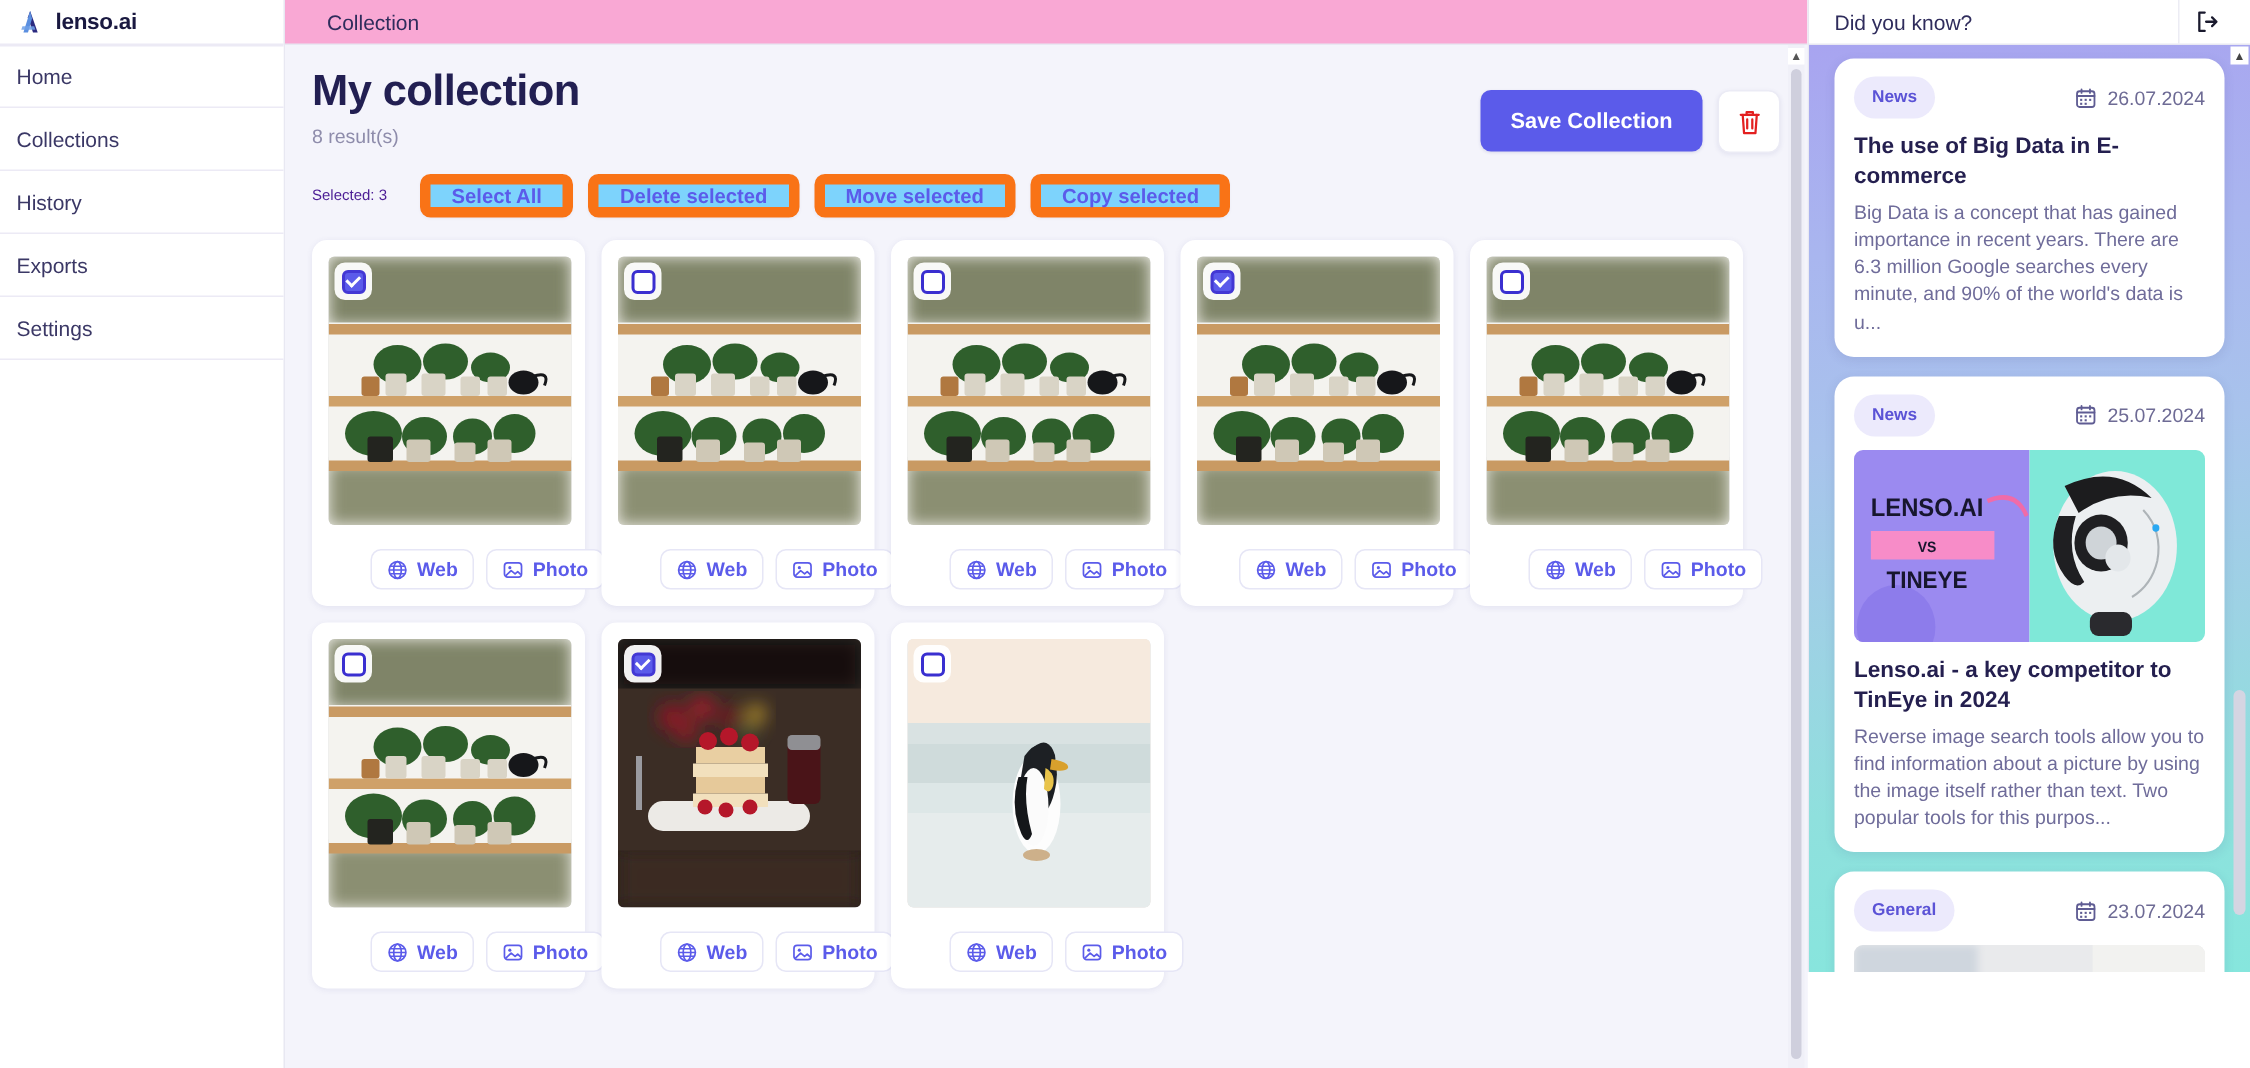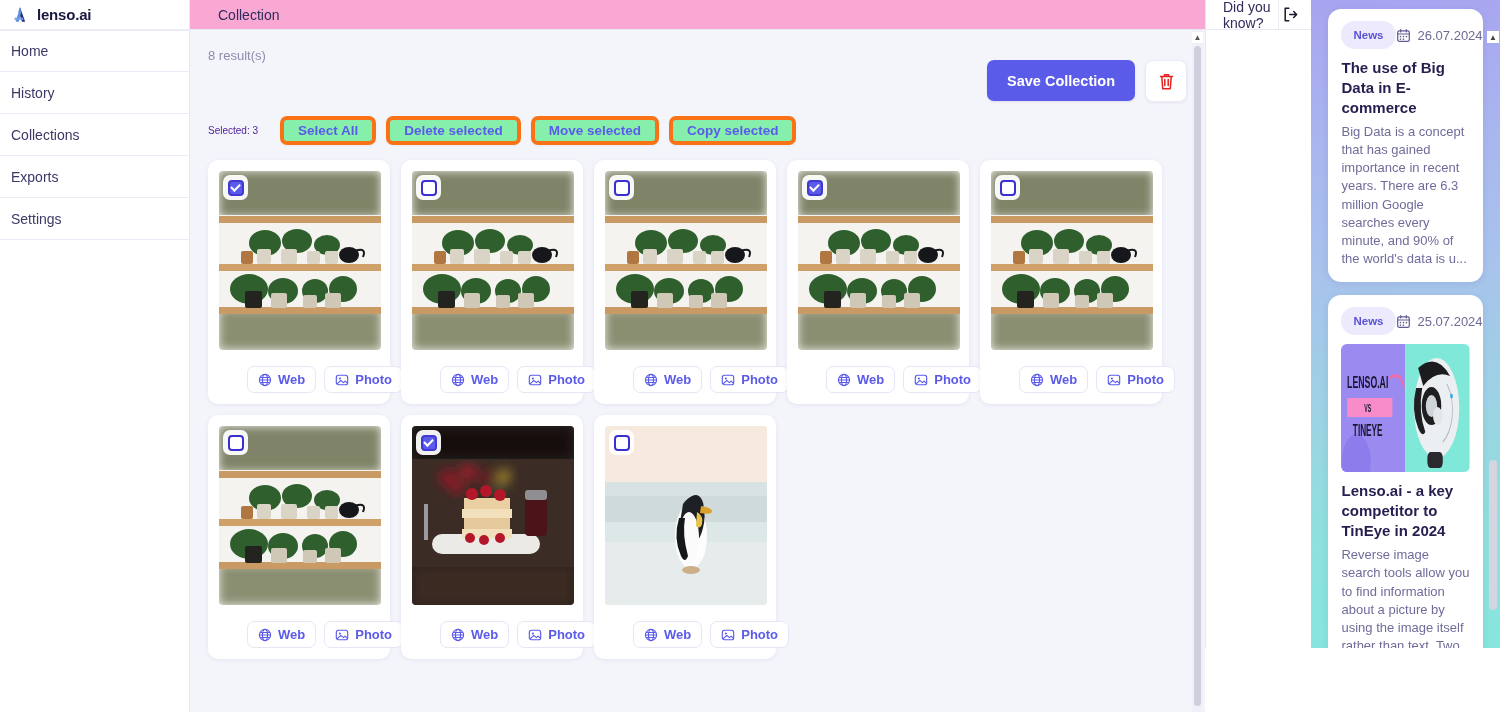--- a/index.html
+++ b/index.html
@@ -83,21 +83,21 @@
     border-radius: 8px; display: flex; align-items: center; justify-content: center;
     cursor: pointer; box-shadow: 0 1px 3px rgba(60,60,140,.08);
   }
 
   .select-row {
     display: flex; align-items: center; gap: 10px;
     margin-top: 14px;
   }
   .selected-label { font-size: 10px; color: #4c1d95; margin-right: 12px; }
   .pill-btn {
-    background: #86efac; border: 4px solid #f97316; border-radius: 7px;
+    background: #7dd3fc; border: 7px solid #f97316; border-radius: 7px;
     color: #5b5bea; font-size: 13.5px; font-weight: bold;
     padding: 0 14px; height: 29px; cursor: pointer;
     font-family: "Liberation Sans", sans-serif;
     box-shadow: 0 1px 2px rgba(60,60,140,.05);
   }
 
   
   .grid {
     display: flex; flex-wrap: wrap; gap: 11px;
     margin-top: 15px;
@@ -157,21 +157,21 @@
     font-size: 8px; color: #555; background: #fff;
   }
   .main-scroll .thumbbar {
     position: absolute; top: 16px; left: 2px; width: 7px; height: 660px;
     background: #cfcfdd; border-radius: 4px;
   }
 
   
   .news {
     flex: 0 0 295px; width: 295px; height: 648px;
-    display: flex; flex-direction: row; position: relative;
+    display: flex; flex-direction: column; position: relative;
     background: #fff;
     border-left: 1px solid #e8e8f2;
   }
   .news-top {
     height: 30px; background: #fff; border-bottom: 1px solid #e8e8f2;
     display: flex; align-items: center; justify-content: space-between;
     padding: 0 10px 0 17px; flex: 0 0 30px;
   }
   .news-top-title { font-size: 14px; color: #2f2c5c; }
   .logout-btn {
@@ -233,44 +233,45 @@
         <path d="M9 1 L4 17 L7.4 17 L10.4 6.5 Z" fill="#5b8fe0"></path>
         <path d="M3.3 12.4 L12 12.4 L12.9 15 L2.4 15 Z" fill="#6fa0e8" opacity="0.85"></path>
       </svg>
       <span class="brand-text">lenso.ai</span>
     </div>
     <nav class="nav">
       <div class="nav-item">
           <span>Home</span>
         </div>
       <div class="nav-item">
-          <span>History</span>
+          <span>Collections</span>
         </div>
       <div class="nav-item">
-          <span>Collections</span>
+          <span>History</span>
         </div>
       <div class="nav-item">
           <span>Exports</span>
         </div>
       <div class="nav-item">
           <span>Settings</span>
         </div>
     </nav>
   </aside>
 
   <section class="main">
     <div class="topbar">
       <span class="topbar-title">Collection</span>
     </div>
 
     <div class="content">
       <div class="content-inner">
 
         <div class="header-row">
           <div class="header-left">
+            <div class="page-title">My collection</div>
             <div class="result-count">8 result(s)</div>
           </div>
           <div class="header-right">
             <button class="save-btn">Save Collection</button>
             <div class="trash-btn">
               <svg width="17" height="19" viewBox="0 0 17 19">
                 <path d="M2.5 4.5h12M6.4 4.5V2.8h4.2v1.7M3.8 4.5l.9 12.2h7.6l.9-12.2M6.8 7.6v6M10.2 7.6v6" fill="none" stroke="#e32020" stroke-width="1.5" stroke-linecap="round" stroke-linejoin="round"></path>
               </svg>
             </div>
           </div>

